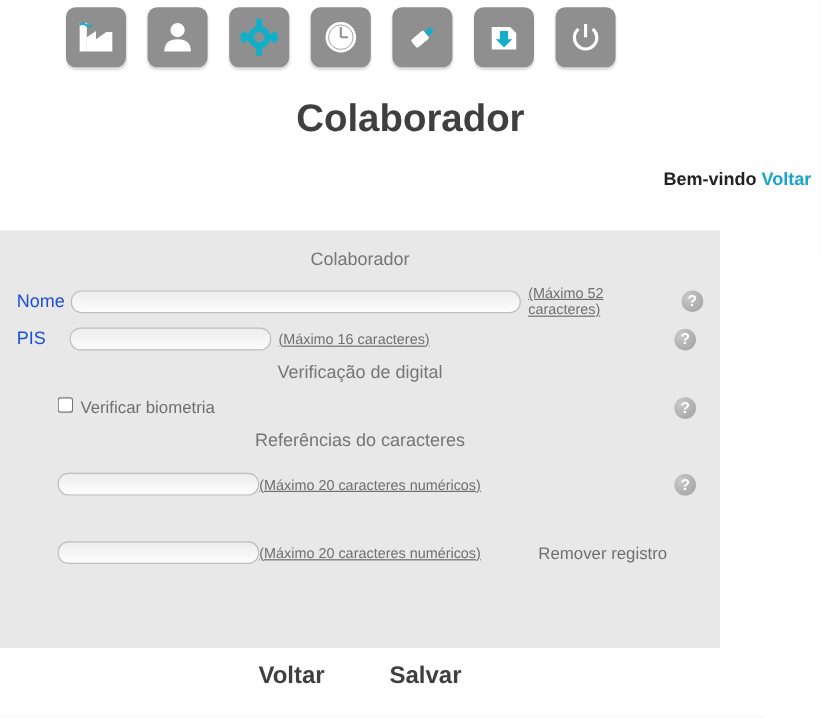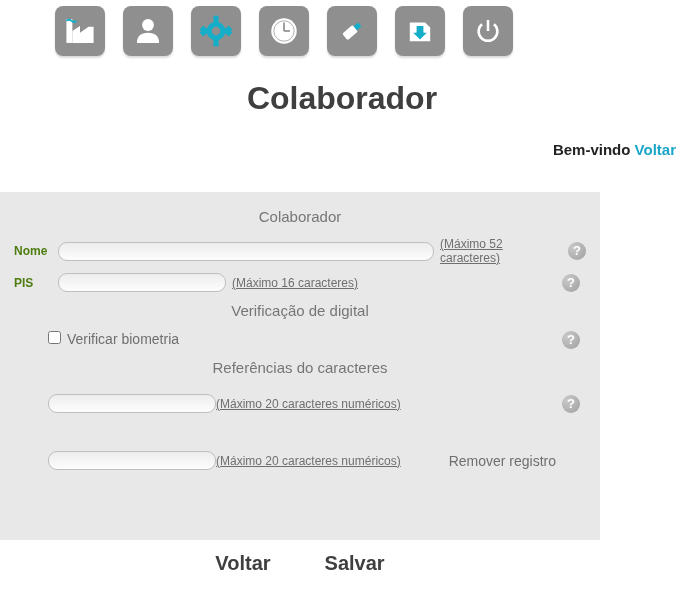--- a/index.html
+++ b/index.html
@@ -59,21 +59,21 @@
       color: #767676;
       margin: 6px 0 8px 0;
     }
     .row {
       display: flex;
       align-items: center;
       padding: 4px 14px 4px 14px;
       gap: 6px;
       min-height: 26px;
     }
-    .lbl { font-weight: bold; color:#4d7c0f; min-width: 38px; font-size:12px; }
+    .lbl { font-weight: normal; color:#1d4ed8; min-width: 38px; font-size:15px; }
     input[type="text"] {
       height: 19px;
       border: 1px solid #bfbfbf;
       border-radius: 9px;
       background: linear-gradient(#ededed,#fdfdfd);
       padding: 0 6px;
       font-size:12px;
     }
     .inp-name { width: 388px; }
     .inp-pis { width: 168px; }

